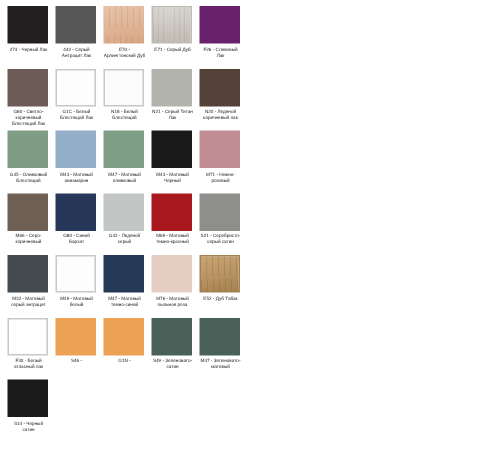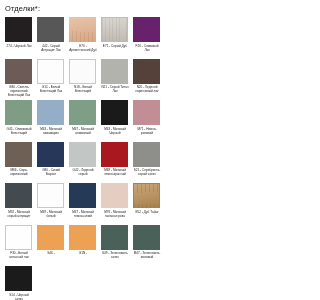--- a/index.html
+++ b/index.html
@@ -65,21 +65,20 @@
     overflow-wrap: break-word;
     hyphens: none;
     text-align: center;
     letter-spacing: 0;
   }
 </style>
 </head>
 <body>
 
 <div class="page">
-  <div class="title">Отделки*:</div>
   <div class="grid">
       <div class="cell">
         <div class="swatch" style="background: rgb(35, 31, 32);"></div>
         <div class="caption">274 - Черный Лак</div>
       </div>
       <div class="cell">
         <div class="swatch" style="background: rgb(87, 87, 87);"></div>
         <div class="caption">442 - Серый Антрацит Лак</div>
       </div>
       <div class="cell">

